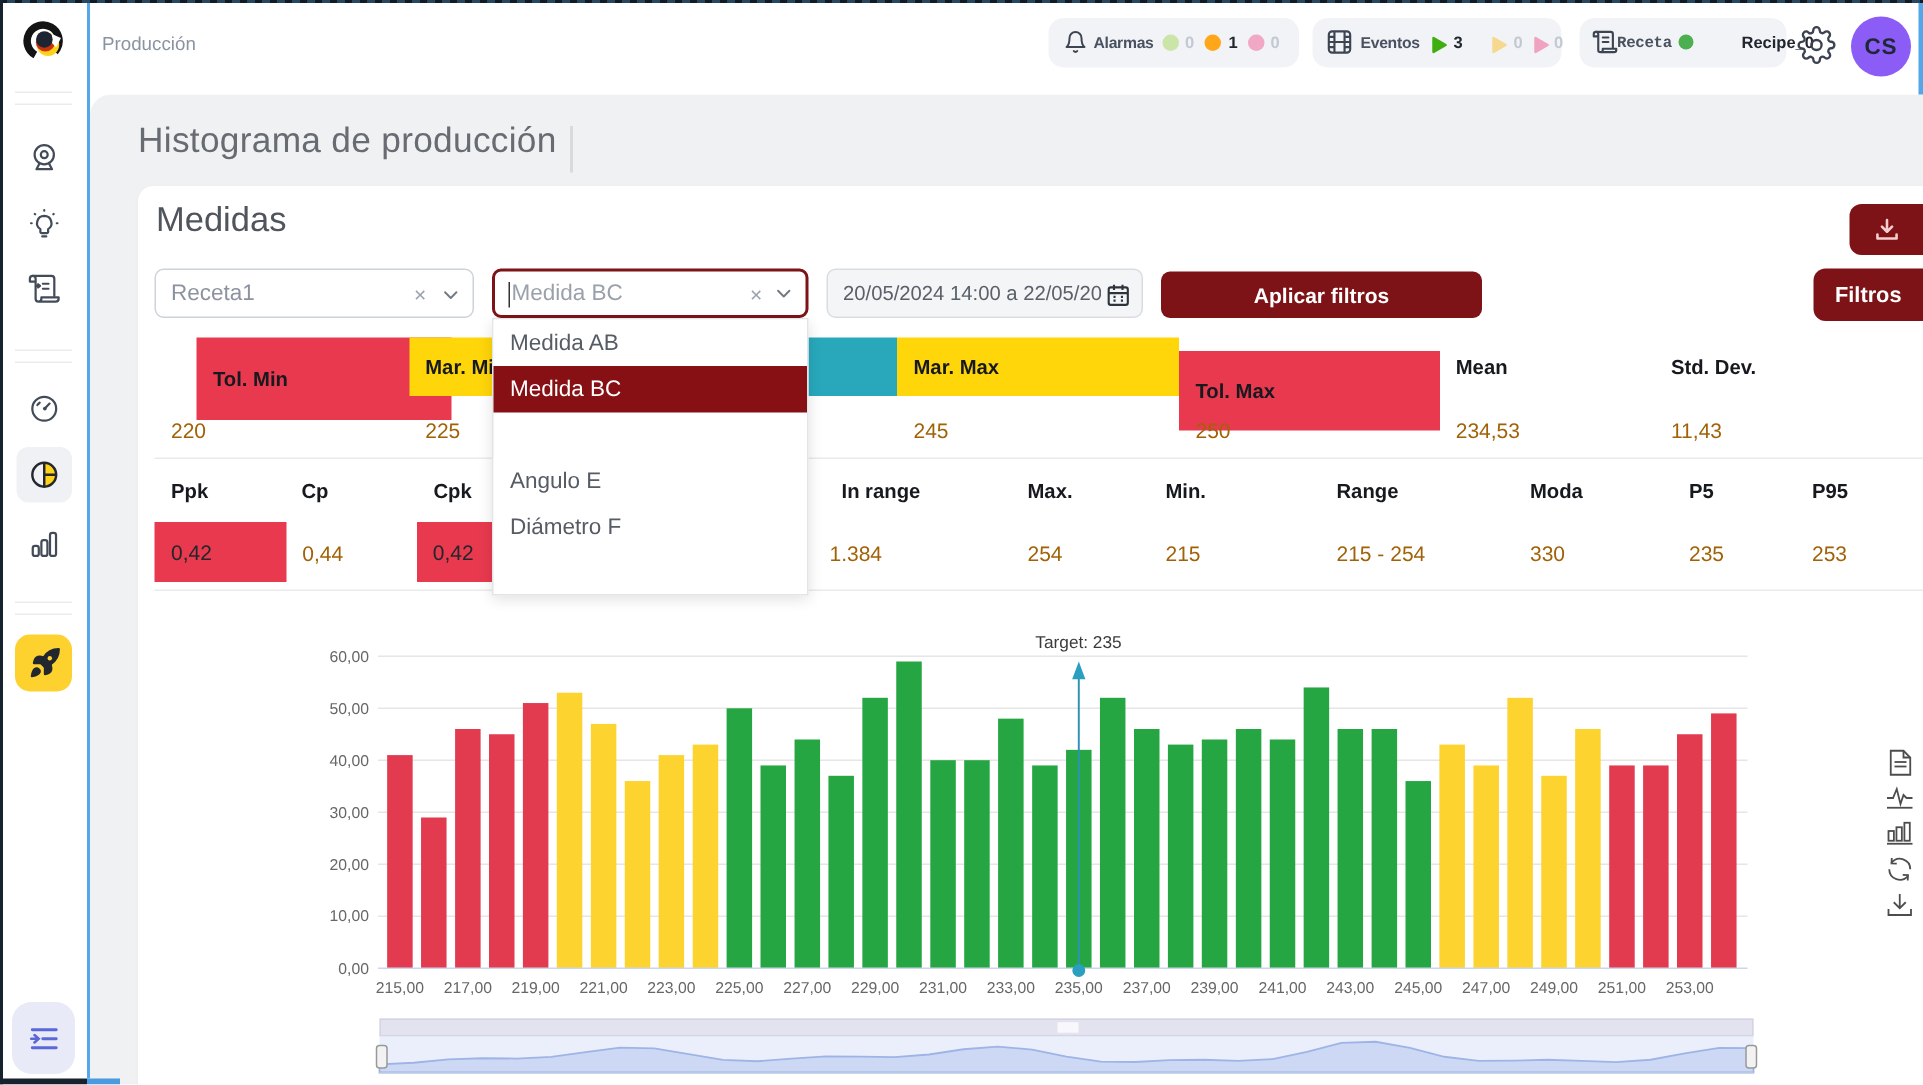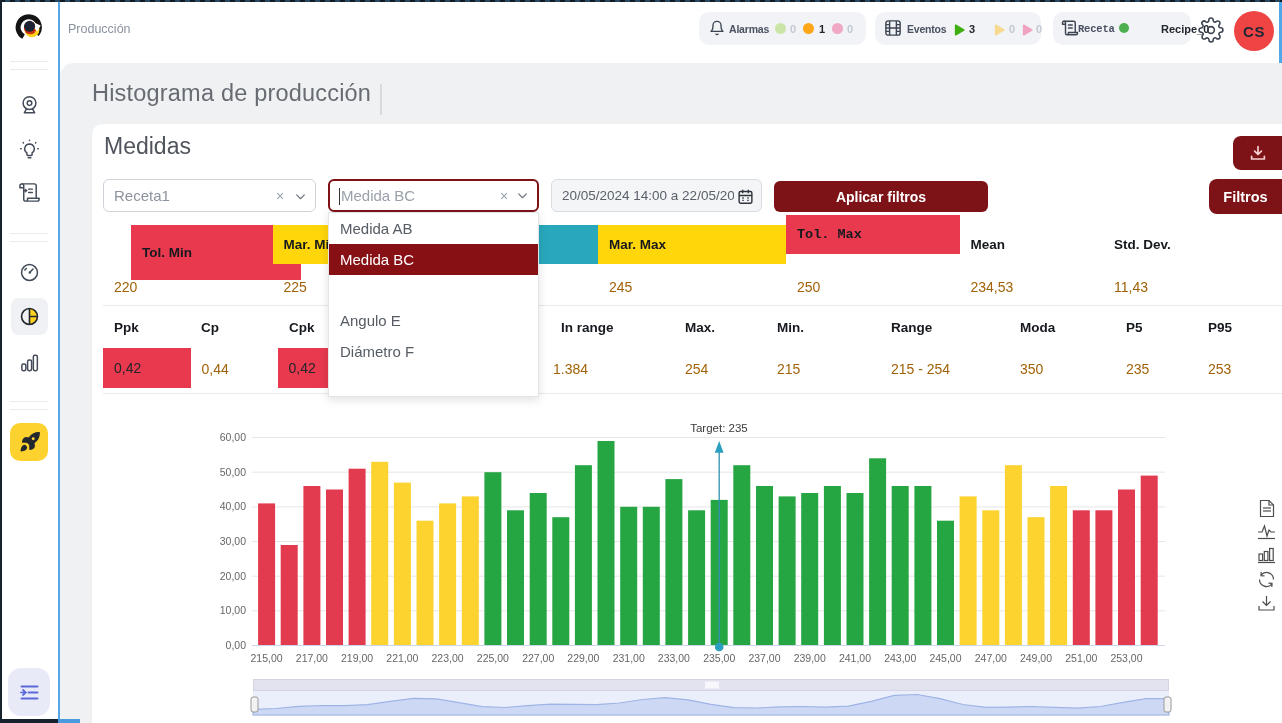--- a/index.html
+++ b/index.html
@@ -16,21 +16,21 @@
 #topbar { left:58px; top:2px; width:1221px; height:61px; background:#fff; }
 #prod { left:68px; top:22px; font-size:12.5px; color:#8a93a0; }
 .pill { position:absolute; background:#f1f3f6; border-radius:10px; height:33px; top:12px; }
 .pill > * { position:absolute; }
 .pill .lbl { font-weight:bold; font-size:10.5px; letter-spacing:-0.2px; color:#4a5160; top:11px; }
 .num { font-size:11px; color:#c3c9d2; font-weight:bold; top:10.5px; position:absolute; }
 .num.on { color:#22262e; }
 .dot { width:11px; height:11px; border-radius:50%; top:11px; }
 .ico { display:flex; top:7px; }
 #gear { left:1198px; top:17px; }
-#avatar { left:1234px; top:11px; width:40px; height:40px; border-radius:50%; background:#ef4444; color:#1d2736; font-weight:bold; font-size:15px; display:flex; align-items:center; justify-content:center; letter-spacing:0.5px; }
+#avatar { left:1234px; top:11px; width:40px; height:40px; border-radius:50%; background:#8b5cf6; color:#1d2736; font-weight:bold; font-size:15px; display:flex; align-items:center; justify-content:center; letter-spacing:0.5px; }
 
 #content { left:60px; top:63px; width:1222px; height:660px; background:#f0f1f3; border-top-left-radius:14px; }
 #htitle { left:92px; top:80px; font-size:23.5px; color:#676c73; letter-spacing:0.2px; }
 #hsep { left:380px; top:84px; width:2px; height:31px; background:#d8dade; }
 #card { left:92px; top:124px; width:1190px; height:616px; background:#fff; border-radius:10px 0 0 0; box-shadow:0 1px 3px rgba(0,0,0,0.04); }
 #medidas { left:104px; top:133px; font-size:23px; color:#50555d; }
 
 .btn { position:absolute; background:#7d1317; color:#fff; font-weight:bold; font-size:14px; display:flex; align-items:center; justify-content:center; }
 #dlbtn { left:1233px; top:136px; width:49px; height:34px; border-radius:8px 0 0 8px; }
 #aplicar { left:774px; top:181px; width:214px; height:31px; border-radius:6px; }
@@ -228,21 +228,21 @@
       </svg>
     </span>
   </div>
 <div class="btn" id="aplicar">Aplicar filtros</div>
 <div class="btn" id="filtros">Filtros</div>
 
 <div class="hcell red" style="left:103px; top:225px; width:169.5px; height:55px;margin-left:28px;">Tol. Min</div>
 <div class="hcell yel" style="left:272.5px; top:225px; width:172.5px; height:39px;">Mar. Min</div>
 <div class="hcell teal" style="left:445px; top:225px; width:153px; height:39px;">Target</div>
 <div class="hcell yel" style="left:598px; top:225px; width:188px; height:39px;">Mar. Max</div>
-<div class="hcell red" style="left:786px; top:215px; width:173.5px; height:39px;font-family:Liberation Mono, monospace;">Tol. Max</div>
+<div class="hcell red" style="left:786px; top:234px; width:173.5px; height:53px;">Tol. Max</div>
 <div class="hcell" style="left:959.5px; top:225px; width:143px; height:39px;">Mean</div>
 <div class="hcell" style="left:1103px; top:225px; width:179px; height:39px;">Std. Dev.</div>
 <div class="vcell" style="left:103px; top:266px; width:169.5px; height:41px;">220</div>
 <div class="vcell" style="left:272.5px; top:266px; width:172.5px; height:41px;">225</div>
 <div class="vcell" style="left:445px; top:266px; width:153px; height:41px;">235</div>
 <div class="vcell" style="left:598px; top:266px; width:188px; height:41px;">245</div>
 <div class="vcell" style="left:786px; top:266px; width:173.5px; height:41px;">250</div>
 <div class="vcell" style="left:959.5px; top:266px; width:143px; height:41px;">234,53</div>
 <div class="vcell" style="left:1103px; top:266px; width:179px; height:41px;">11,43</div>
 <div class="tline" style="left:103px; top:305px; width:1179px;"></div>
@@ -259,21 +259,21 @@
 <div class="hcell" style="left:1009px; top:306px; width:106px; height:42px;">Moda</div>
 <div class="hcell" style="left:1115px; top:306px; width:82px; height:42px;">P5</div>
 <div class="hcell" style="left:1197px; top:306px; width:85px; height:42px;">P95</div>
 <div class="vcell red" style="left:103px; top:348px; width:87.5px; height:40px; color:#23262b;">0,42</div>
 <div class="vcell" style="left:190.5px; top:349px; width:87px; height:40px;">0,44</div>
 <div class="vcell red" style="left:277.5px; top:348px; width:87.5px; height:40px; color:#23262b;">0,42</div>
 <div class="vcell" style="left:542px; top:349px; width:132px; height:40px;">1.384</div>
 <div class="vcell" style="left:674px; top:349px; width:92px; height:40px;">254</div>
 <div class="vcell" style="left:766px; top:349px; width:114px; height:40px;">215</div>
 <div class="vcell" style="left:880px; top:349px; width:129px; height:40px;">215 - 254</div>
-<div class="vcell" style="left:1009px; top:349px; width:106px; height:40px;">350</div>
+<div class="vcell" style="left:1009px; top:349px; width:106px; height:40px;">330</div>
 <div class="vcell" style="left:1115px; top:349px; width:82px; height:40px;">235</div>
 <div class="vcell" style="left:1197px; top:349px; width:85px; height:40px;">253</div>
 <div class="tline" style="left:103px; top:393px; width:1179px;"></div>
 
 <div class="abs" id="ddl">
   <div class="ddi" style="top:0;">Medida AB</div>
   <div class="ddi on" style="top:30.8px;">Medida BC</div>
   <div class="ddi" style="top:92.4px;">Angulo E</div>
   <div class="ddi" style="top:123.2px;">Diámetro F</div>
 </div>

